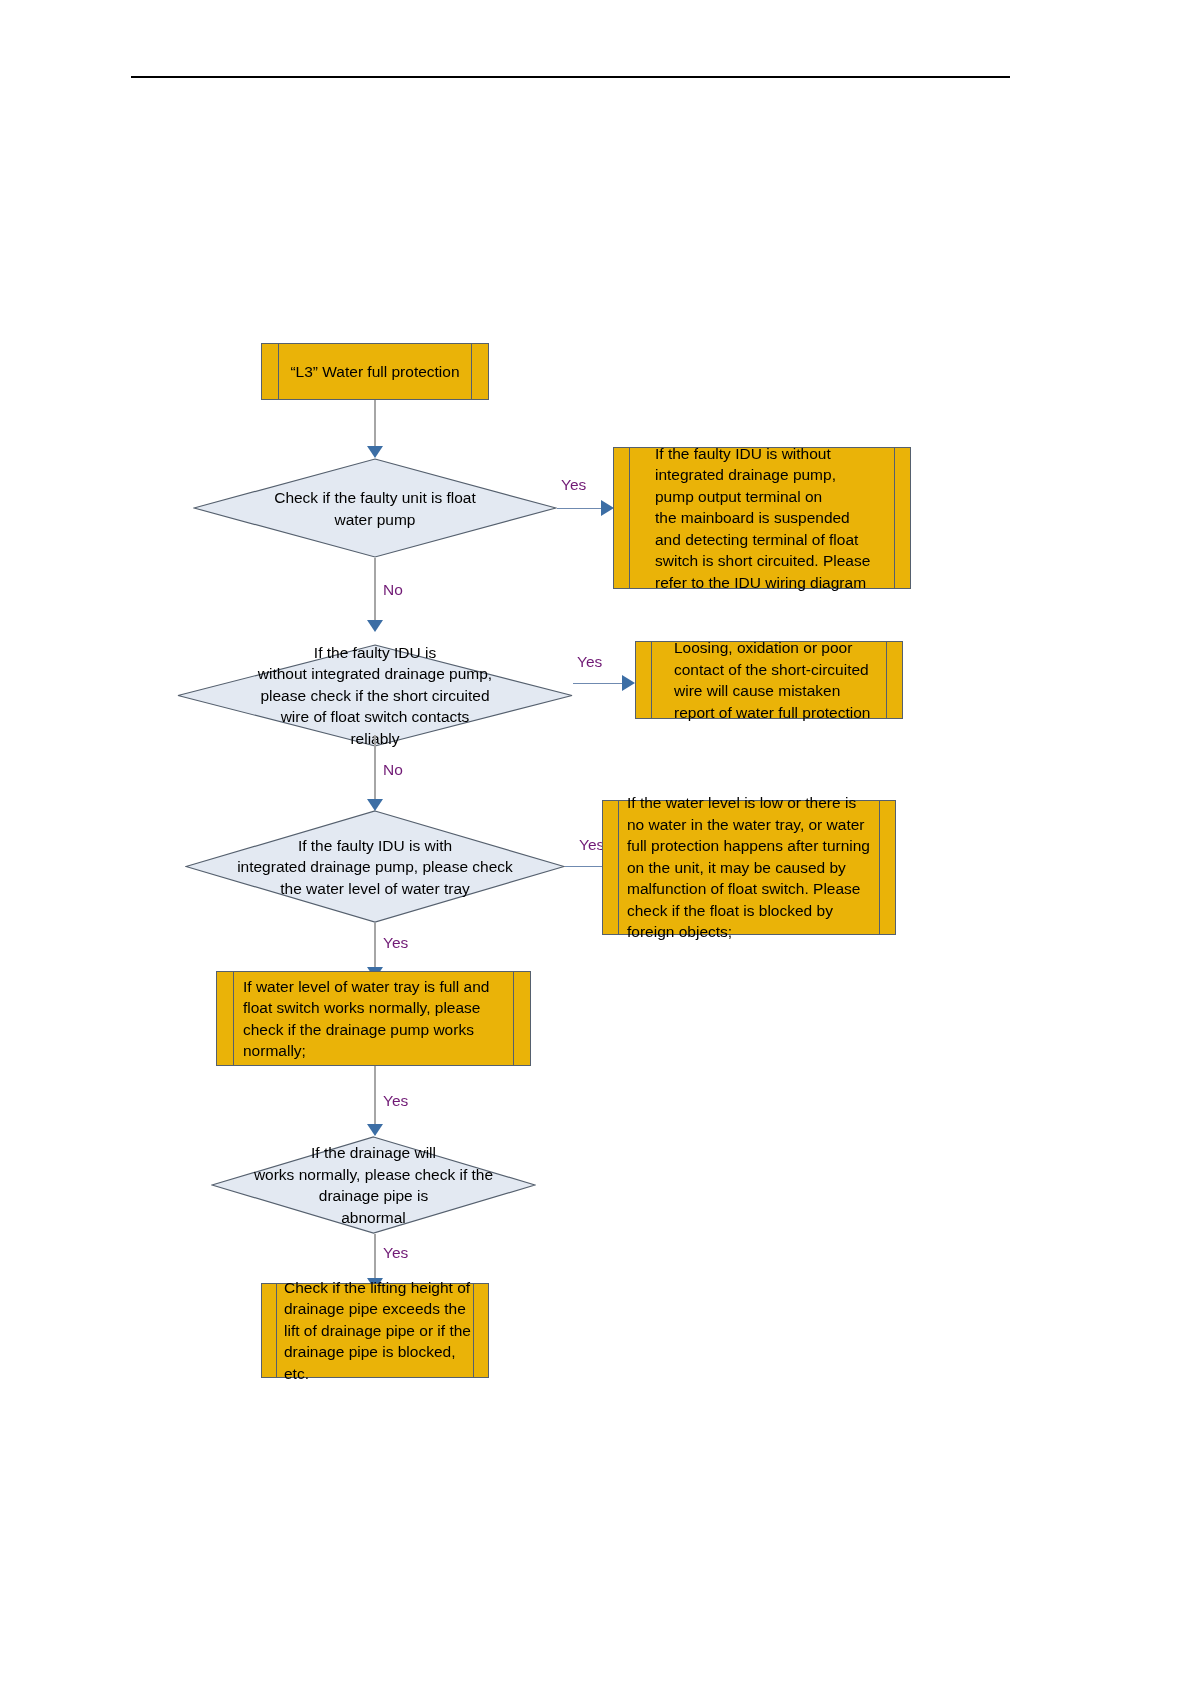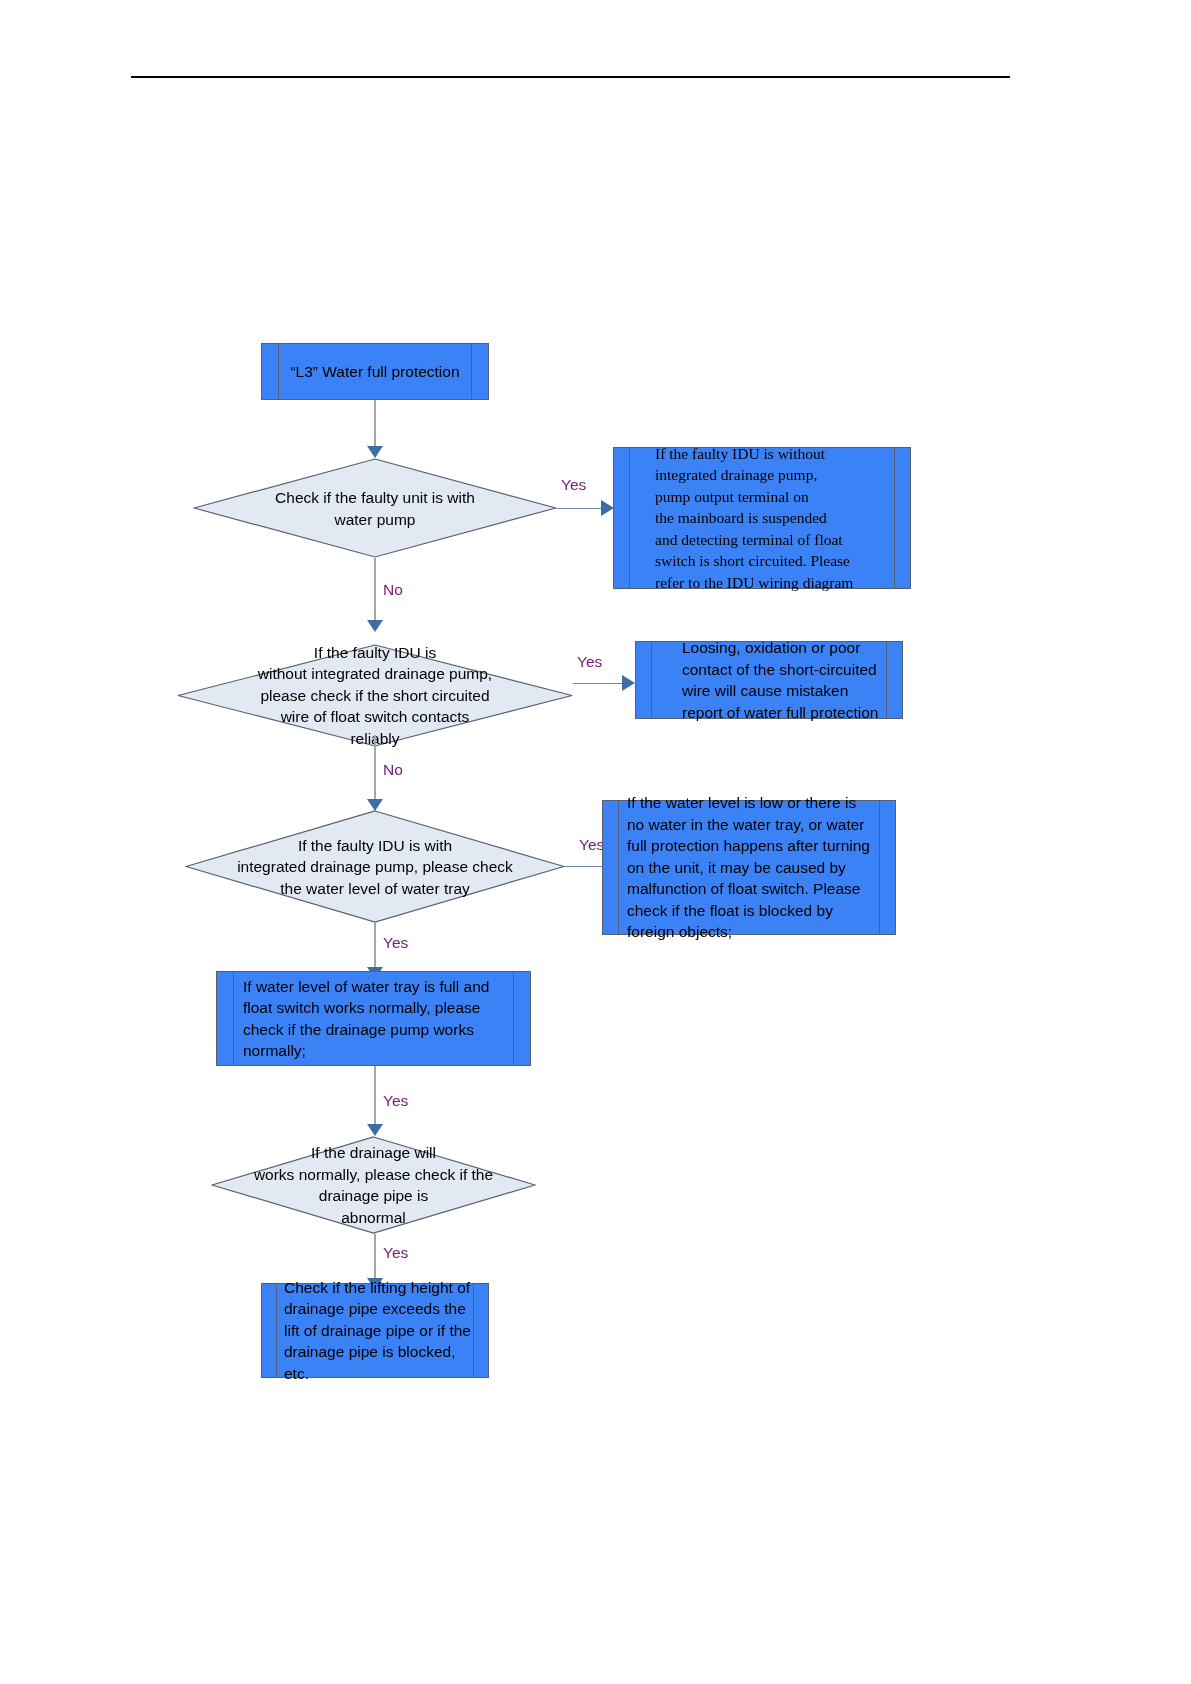--- a/index.html
+++ b/index.html
@@ -32,21 +32,21 @@
   }
 
   
   .node {
     position: absolute;
     box-sizing: border-box;
   }
 
   
   .pbox {
-    background: #3b82f6;
+    background: #eab308;
     border: 1px solid #55606e;
     box-sizing: border-box;
     display: flex;
     align-items: center;
   }
   .pbox .bar-l, .pbox .bar-r {
     position: absolute;
     top: 0;
     bottom: 0;
     width: 0;
@@ -134,29 +134,29 @@
     <div class="ptext center">“L3” Water full protection</div>
   </div>
 
   <div class="vline" style="left:374px; top:400px; height:48px;"></div>
   <div class="arrow-down" style="left:367px; top:446px;"></div>
 
   <div class="diamond" style="left:193px; top:458px; width:364px; height:100px;">
     <svg width="364" height="100" viewBox="0 0 364 100">
       <polygon points="182,1 363,50 182,99 1,50" fill="#e3e9f2" stroke="#55606e" stroke-width="1.2"></polygon>
     </svg>
-    <div class="dtext">Check if the faulty unit is with
+    <div class="dtext">Check if the faulty unit is float
 water pump</div>
   </div>
 
   <div class="hline" style="left:557px; top:508px; width:47px;"></div>
   <div class="arrow-right" style="left:601px; top:500px;"></div>
   <div class="edge-label" style="left:561px; top:475px;">Yes</div>
 
-  <div class="node pbox" style="left:613px; top:447px; width:298px; height:142px; position:absolute;font-family:Liberation Serif, serif;">
+  <div class="node pbox" style="left:613px; top:447px; width:298px; height:142px; position:absolute;">
     <div class="bar-l" style="left:15px;"></div>
     <div class="bar-r" style="right:15px;"></div>
     <div class="ptext left" style="padding-left:41px; padding-right:22px;">If the faulty IDU is without
 integrated drainage pump,
 pump output terminal on
 the mainboard is suspended
 and detecting terminal of float
 switch is short circuited. Please
 refer to the IDU wiring diagram</div>
   </div>
@@ -176,21 +176,21 @@
 reliably</div>
   </div>
 
   <div class="hline" style="left:573px; top:683px; width:52px;"></div>
   <div class="arrow-right" style="left:622px; top:675px;"></div>
   <div class="edge-label" style="left:577px; top:652px;">Yes</div>
 
   <div class="node pbox" style="left:635px; top:641px; width:268px; height:78px; position:absolute;">
     <div class="bar-l" style="left:15px;"></div>
     <div class="bar-r" style="right:15px;"></div>
-    <div class="ptext left" style="padding-left:38px; padding-right:20px;margin-left:8px;">Loosing, oxidation or poor
+    <div class="ptext left" style="padding-left:38px; padding-right:20px;">Loosing, oxidation or poor
 contact of the short-circuited
 wire will cause mistaken
 report of water full protection</div>
   </div>
 
   <div class="vline" style="left:374px; top:735px; height:66px;"></div>
   <div class="arrow-down" style="left:367px; top:799px;"></div>
   <div class="edge-label" style="left:383px; top:760px;">No</div>
 
   <div class="diamond" style="left:185px; top:810px; width:380px; height:113px;">

